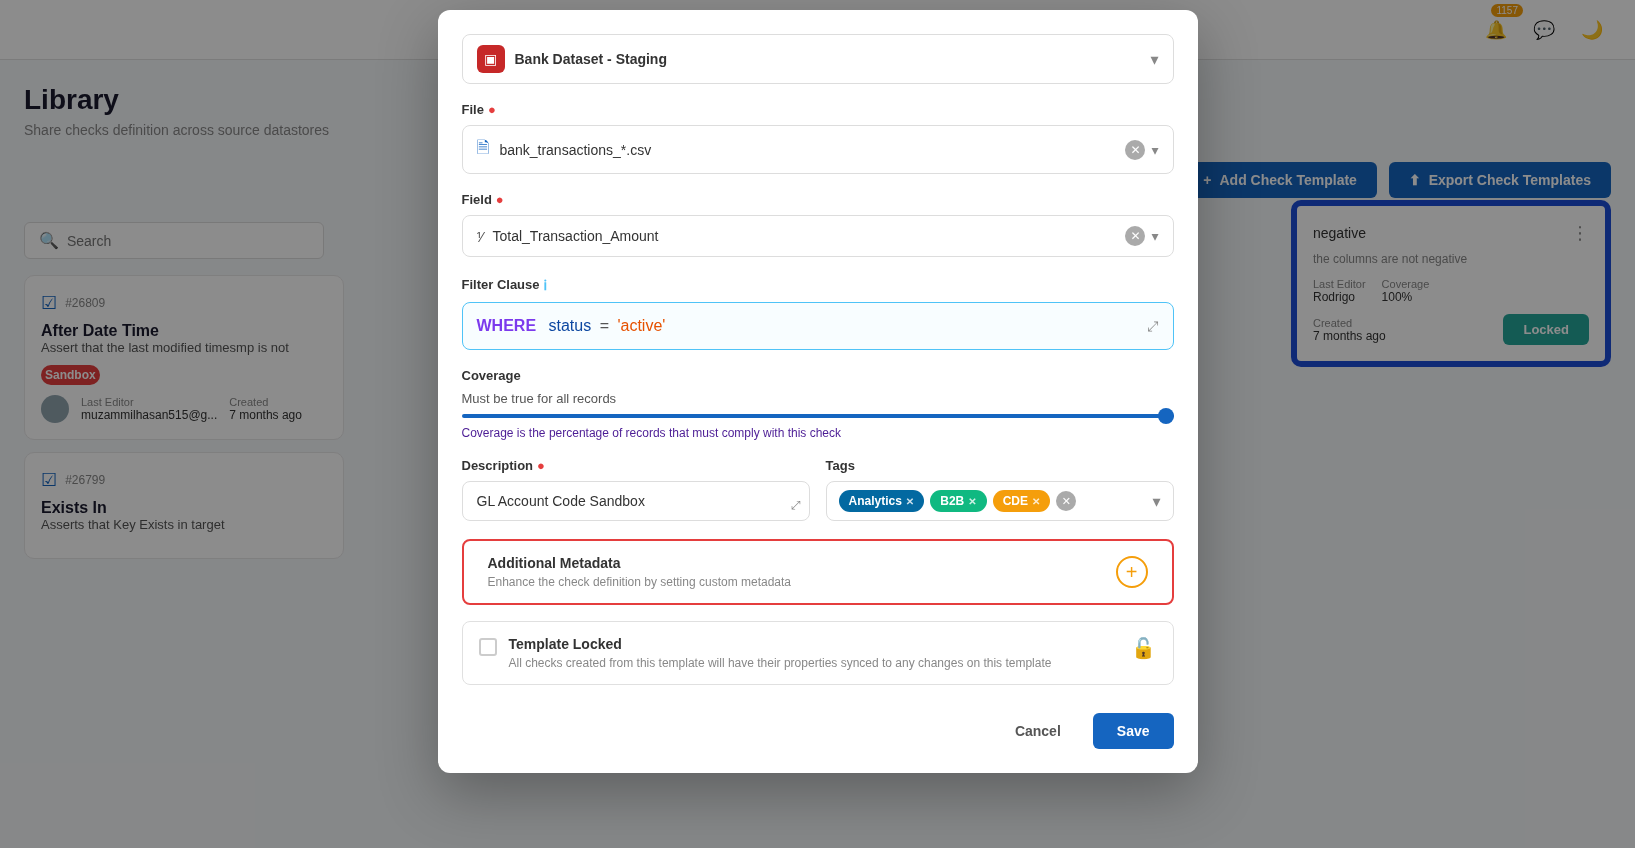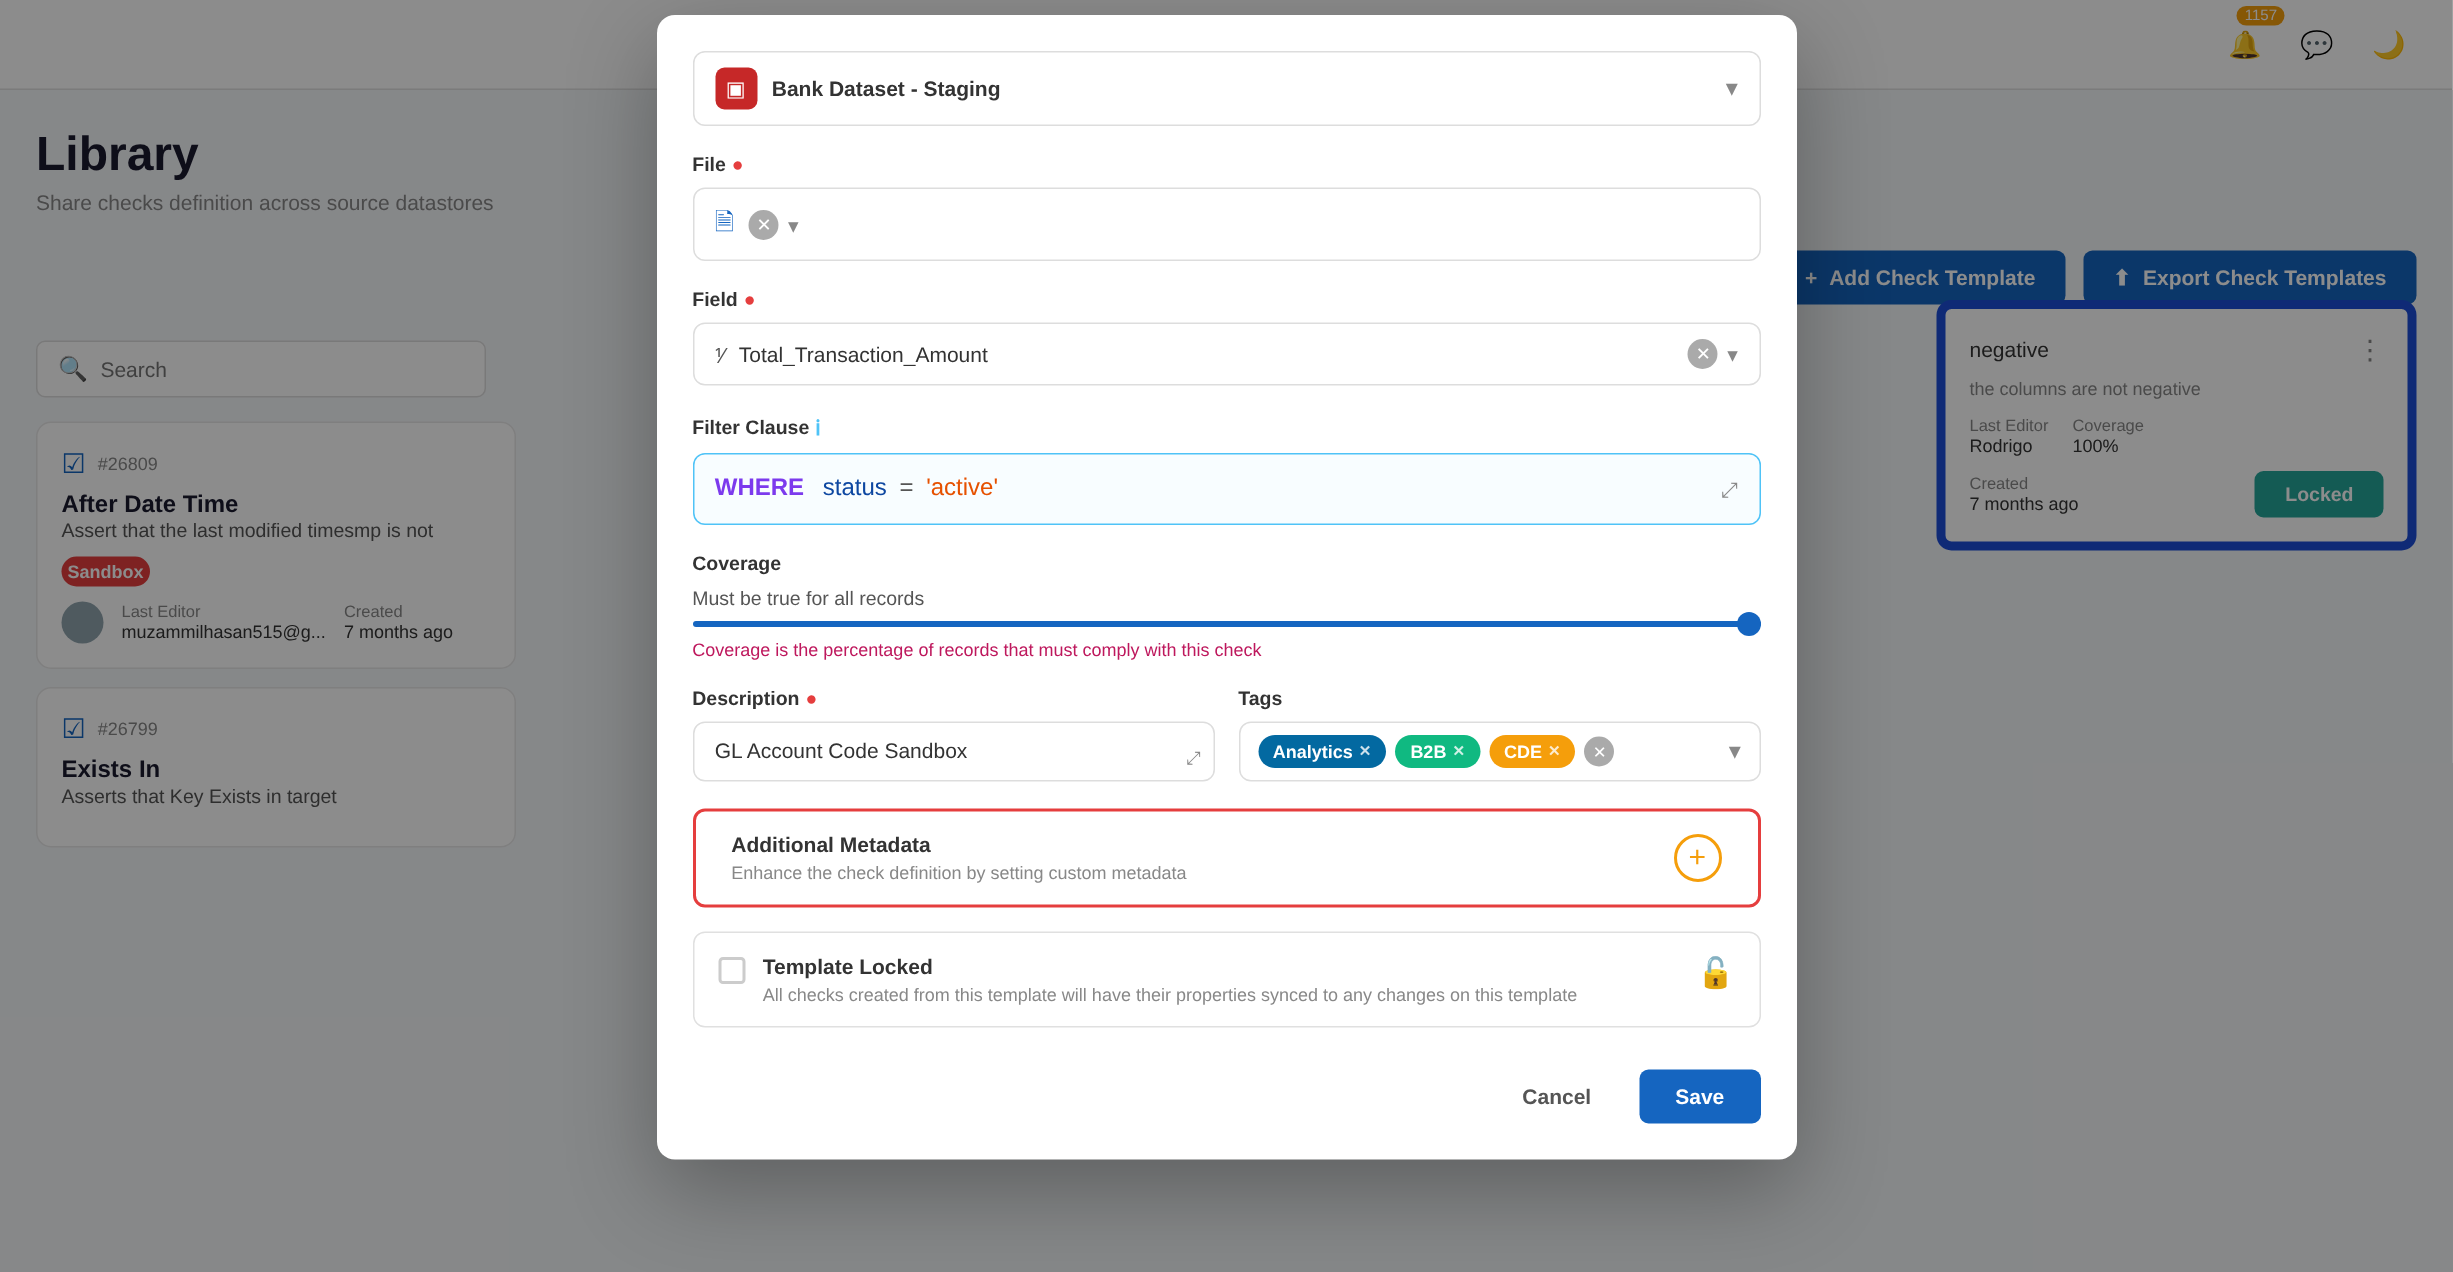--- a/index.html
+++ b/index.html
@@ -35,21 +35,21 @@
       font-size: 18px; color: #555;
     }
 
     
     .page-content {
       position: absolute; top: 60px; left: 0; right: 0; bottom: 0;
       padding: 24px;
     }
 
     .page-title {
-      font-size: 32px; font-weight: 700; color: #1a1a2e; margin-bottom: 6px;
+      font-size: 28px; font-weight: 700; color: #1a1a2e; margin-bottom: 6px;
     }
     .page-subtitle { font-size: 14px; color: #888; margin-bottom: 24px; }
 
     
     .action-bar {
       display: flex; justify-content: flex-end; gap: 12px; margin-bottom: 24px;
     }
     .btn-primary {
       background: #1565c0; color: white; border: none; border-radius: 6px;
       padding: 10px 20px; font-size: 14px; font-weight: 600; cursor: pointer;
@@ -176,21 +176,21 @@
     .coverage-label { font-size: 13px; color: #555; margin-bottom: 8px; }
     .slider-container { position: relative; margin: 8px 0; }
     .slider-track {
       height: 4px; background: #1565c0; border-radius: 2px;
       position: relative;
     }
     .slider-thumb {
       width: 16px; height: 16px; background: #1565c0; border-radius: 50%;
       position: absolute; right: 0; top: -6px; cursor: pointer;
     }
-    .coverage-hint { font-size: 12px; color: #be185d; margin-top: 6px; }
+    .coverage-hint { font-size: 12px; color: #4c1d95; margin-top: 6px; }
 
     
     .two-col { display: grid; grid-template-columns: 1fr 1fr; gap: 16px; }
 
     .desc-box {
       border: 1px solid #ddd; border-radius: 8px; padding: 10px 14px;
       background: white; position: relative;
     }
     .desc-text { font-size: 14px; color: #333; }
     .desc-expand { position: absolute; bottom: 8px; right: 8px; color: #888; font-size: 12px; }
@@ -374,20 +374,21 @@
       </div>
     </div>
 
     <div class="modal-section">
       <div class="field-label">
         <span>File</span>
         <span class="required">●</span>
       </div>
       <div class="input-row">
         <span class="input-row-icon">🗎</span>
+        <input type="text" value="bank_transactions_*.csv" style="">
         <button class="clear-btn">✕</button>
         <span class="chevron">▾</span>
       </div>
     </div>
 
     <div class="modal-section">
       <div class="field-label">
         <span>Field</span>
         <span class="required">●</span>
       </div>

